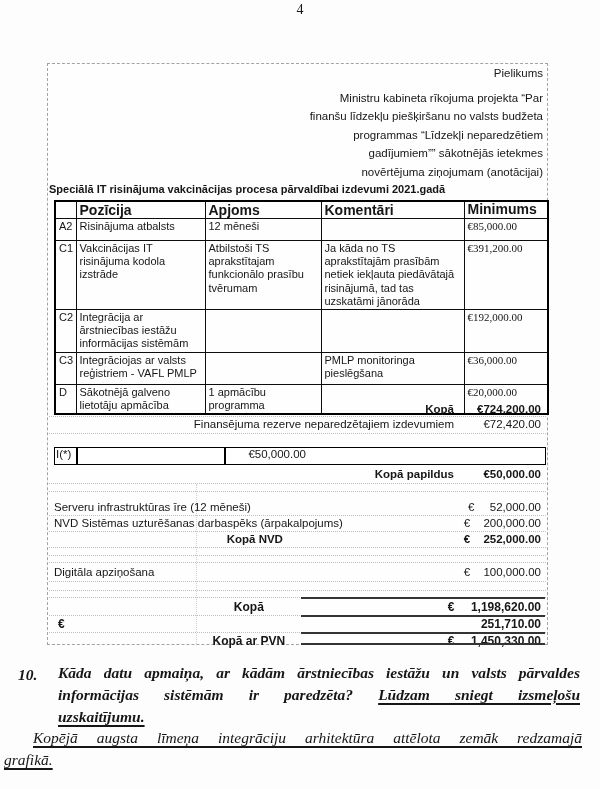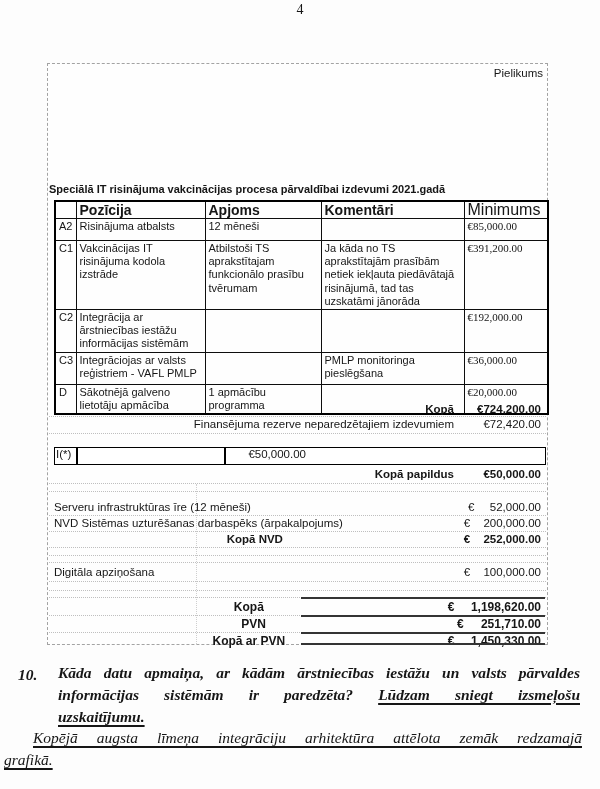--- a/index.html
+++ b/index.html
@@ -17,21 +17,21 @@
   .pielikums{top:3px;right:4px;font-size:11.5px;}
   .annot{top:25px;right:4px;left:110px;text-align:right;font-size:11.5px;line-height:18.4px;}
   .title{top:119px;left:1px;font-size:11px;font-weight:bold;white-space:nowrap;}
   
   table.main{top:136px;left:6px;position:absolute;border-collapse:collapse;
     table-layout:fixed;width:493px;border:2px solid #000;}
   table.main td,table.main th{border:1.4px solid #0d0d0d;padding:1px 3px;
     font-size:11px;line-height:13.2px;vertical-align:top;text-align:left;
     overflow:hidden;font-weight:normal;}
   table.main th.big{font-size:14px;font-weight:bold;line-height:14px;}
-  table.main th.small{font-size:16px;font-weight:normal;}
+  table.main th.small{font-size:14px;font-weight:bold;}
   table.main td.amount{text-align:left;font-family:Liberation Serif, serif;}
   
   .tot-row{left:6px;width:490px;display:flex;font-size:11.5px;}
   .tot-row .lbl{width:400px;text-align:right;}
   .tot-row .val{flex:1;text-align:right;padding-right:3px;}
   .bold{font-weight:bold;}
   .mrow{left:6px;width:490px;display:flex;font-size:11.5px;}
   .mrow .lbl{width:406px;text-align:left;}
   .mrow .lblr{width:406px;text-align:center;}
   .mrow .eur{width:20px;padding-left:8px;}
@@ -63,20 +63,27 @@
 </style>
 </head>
 <body>
 
 <div class="abs page-number">4</div>
 
 <div class="abs outer-box">
 
   <div class="abs pielikums">Pielikums</div>
 
+  <div class="abs annot">
+    <div>Ministru kabineta rīkojuma projekta “Par</div>
+    <div>finanšu līdzekļu piešķiršanu no valsts budžeta</div>
+    <div>programmas “Līdzekļi neparedzētiem</div>
+    <div>gadījumiem”” sākotnējās ietekmes</div>
+    <div>novērtējuma ziņojumam (anotācijai)</div>
+  </div>
 
   <div class="abs title">Speciālā IT risinājuma vakcinācijas procesa pārvaldībai izdevumi 2021.gadā</div>
 
   <table class="main">
     <colgroup>
       <col style="width:21px">
         <col style="width:129px">
         <col style="width:116px">
         <col style="width:143px">
         <col style="width:84px">
@@ -188,21 +195,20 @@
   <div class="abs dark-seg" style="top:533px"></div>
   <div class="abs mrow grand" style="top:536px">
     <span class="lblr">Kopā</span>
     <span class="eur">€</span>
     <span class="val">1,198,620.00</span>
   </div>
   <div class="abs dot" style="top:551px"></div>
   <div class="abs dark-seg" style="top:551px"></div>
 
   <div class="abs mrow grand" style="top:553px">
-    <span class="lblr">PVN</span>
     <span class="eur">€</span>
     <span class="val">251,710.00</span>
   </div>
   <div class="abs dot" style="top:568px"></div>
   <div class="abs dark-seg" style="top:568px"></div>
 
   <div class="abs mrow grand" style="top:570px">
     <span class="lblr">Kopā ar PVN</span>
     <span class="eur">€</span>
     <span class="val">1,450,330.00</span>

